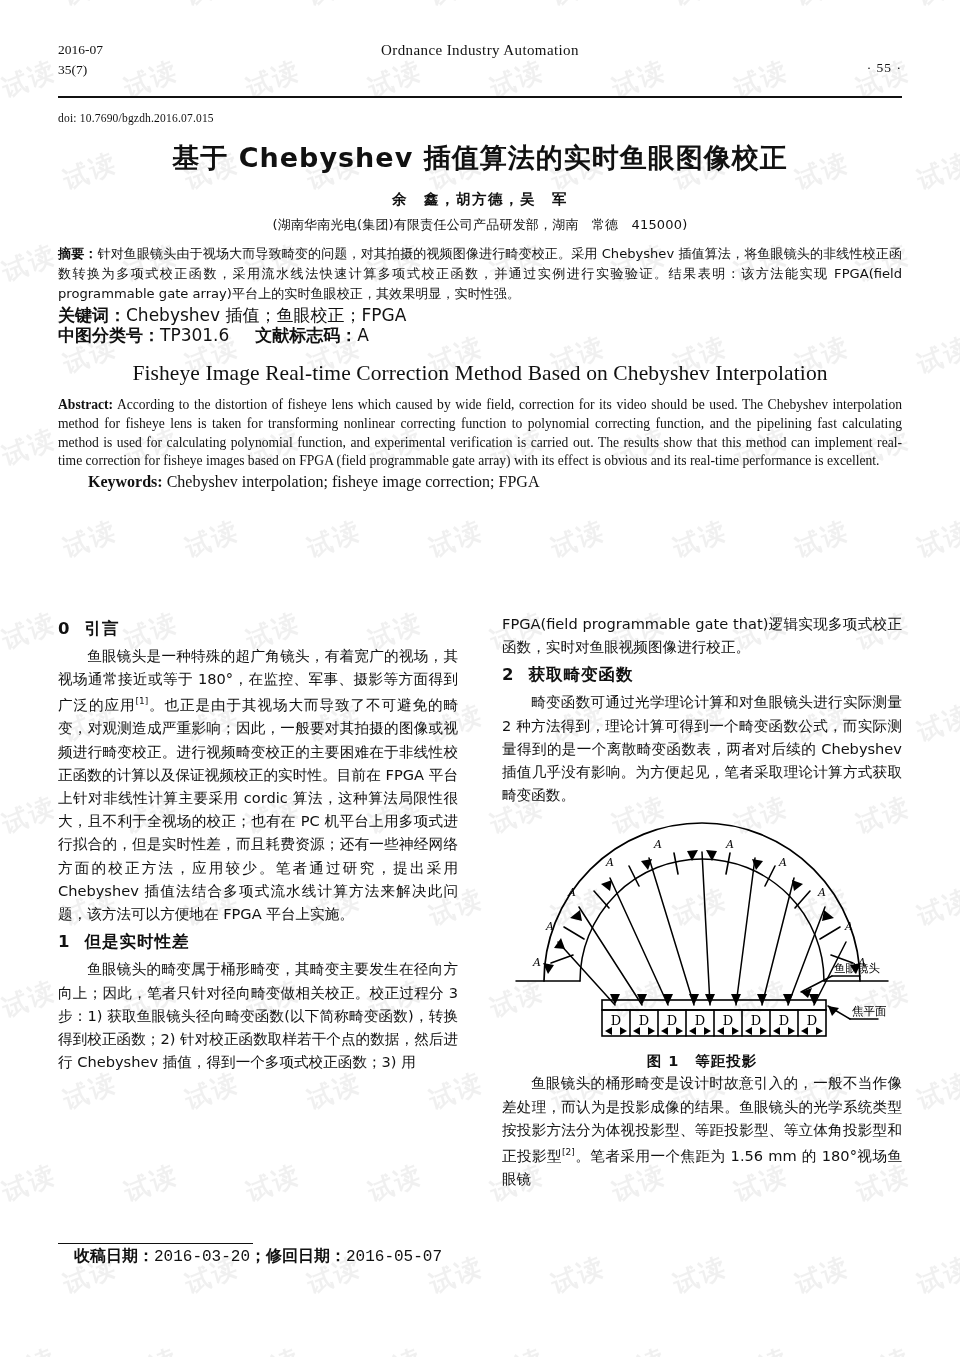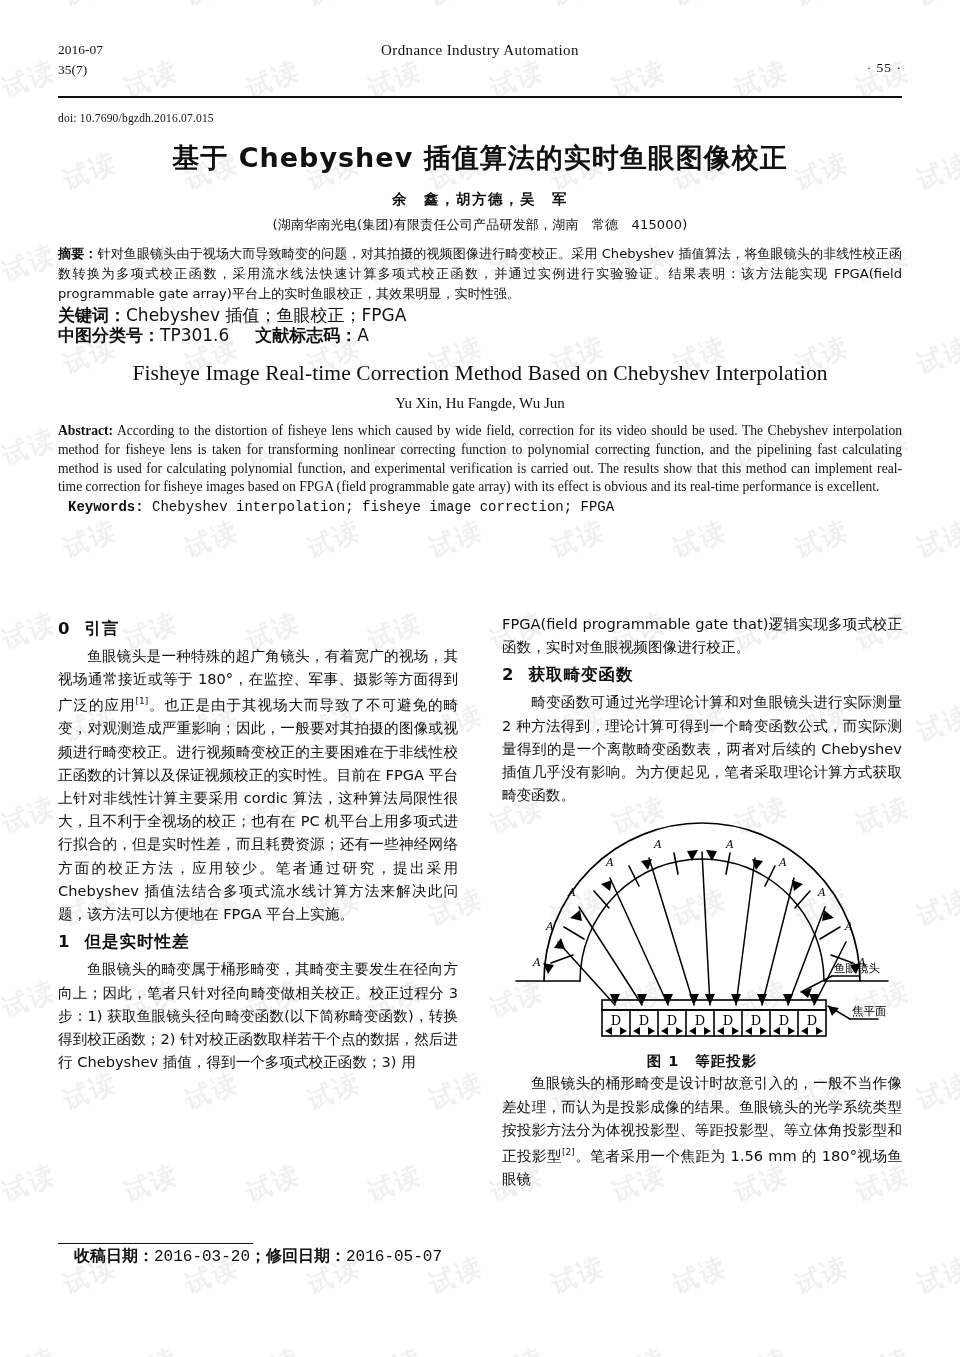--- a/index.html
+++ b/index.html
@@ -146,25 +146,24 @@
     margin-top:4px;
   }
   .abs-en{
     margin-top:10px;
     font-size:13.6px;
     line-height:18.6px;
     text-align:justify;
   }
   .abs-en b{font-weight:700;}
   .kw-en{
-    font-size:14px;
+    font-size:16px;
     line-height:19px;
-    margin-left:10px;
+    margin-left:30px;
     margin-top:1px;
-    font-family:Liberation Mono, monospace;
   }
   .kw-en b{font-weight:700;}
 
   
   .cols{
     position:absolute;
     left:0;right:0;
     top:612px;
     height:640px;
   }
@@ -393,21 +392,20 @@
     <b>摘要：</b><span>针对鱼眼镜头由于视场大而导致畸变的问题，对其拍摄的视频图像进行畸变校正。采用 Chebyshev 插值算法，将鱼眼镜头的非线性校正函数转换为多项式校正函数，采用流水线法快速计算多项式校正函数，并通过实例进行实验验证。结果表明：该方法能实现 FPGA(field programmable gate array)平台上的实时鱼眼校正，其效果明显，实时性强。</span>
   </div>
   <div class="kw-cn">
     <b>关键词：</b><span>Chebyshev 插值；鱼眼校正；FPGA</span>
   </div>
   <div class="kw-cn">
     <b>中图分类号：</b><span>TP301.6</span><span style="display:inline-block;width:26px"></span><b>文献标志码：</b><span>A</span>
   </div>
 
   <div class="title-en">Fisheye Image Real-time Correction Method Based on Chebyshev Interpolation</div>
-  <div class="authors-en">Yu Xin, Hu Fangde, Wu Jun</div>
 
   <div class="abs-en">
     <b>Abstract:</b> <span>According to the distortion of fisheye lens which caused by wide field, correction for its video should be used. The Chebyshev interpolation method for fisheye lens is taken for transforming nonlinear correcting function to polynomial correcting function, and the pipelining fast calculating method is used for calculating polynomial function, and experimental verification is carried out. The results show that this method can implement real-time correction for fisheye images based on FPGA (field programmable gate array) with its effect is obvious and its real-time performance is excellent.</span>
   </div>
   <div class="kw-en">
     <b>Keywords:</b> <span>Chebyshev interpolation; fisheye image correction; FPGA</span>
   </div>
 
   <div class="cols">
 

